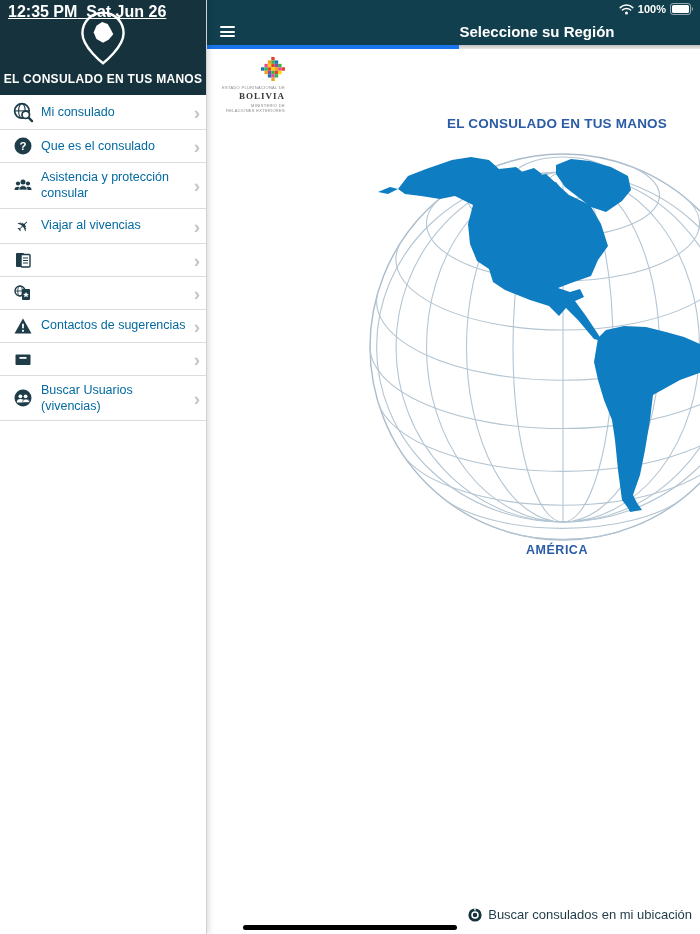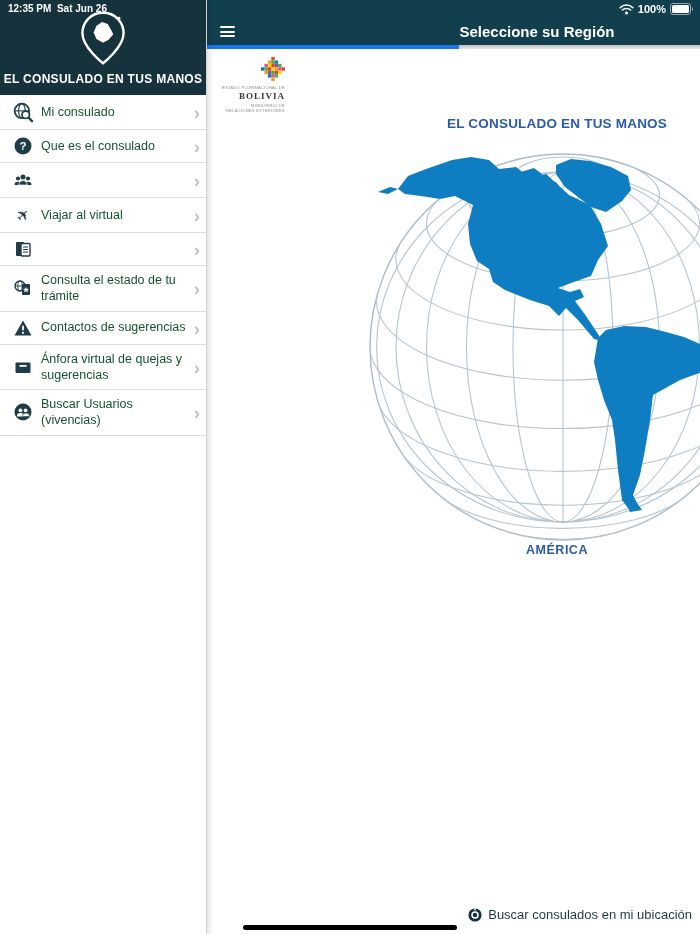--- a/index.html
+++ b/index.html
@@ -33,26 +33,26 @@
   .sidebar { position:absolute; left:0; top:0; width:207px; height:934px; background:#fff;
              border-right:1px solid #d2d2d2; box-shadow:2px 0 6px rgba(0,0,0,.14); }
   .side-header { width:100%; height:95px; background:#16333d; position:relative; text-align:center; }
   .side-header .pin { margin-top:9px; }
   .side-title { position:absolute; left:0; bottom:9px; width:100%; text-align:center;
                 color:#fff; font-size:12px; font-weight:bold; letter-spacing:.3px; }
   .menu { width:100%; }
   .menu-item { position:relative; display:flex; align-items:center; min-height:33px;
                padding:6px 20px 6px 8px; border-bottom:1px solid #dcdcdc; cursor:pointer; background:#fff; }
   .mi-icon { width:30px; min-width:30px; display:flex; justify-content:center; align-items:center; }
-  .mi-label { font-size:12.5px; color:#14532d; line-height:1.3; padding-left:3px; }
+  .mi-label { font-size:12.5px; color:#0369a1; line-height:1.3; padding-left:3px; }
   .chevron { position:absolute; right:6px; top:50%; transform:translateY(-50%);
              color:#c5c5c9; font-size:19px; font-weight:bold; line-height:1; }
 
   
-  .status-left { position:absolute; left:8px; top:3px; color:#fff; font-size:10px; font-weight:bold; }
+  .status-left { position:absolute; left:8px; top:3px; color:#fff; font-size:16px; font-weight:bold;text-decoration:underline; }
   .status-right { position:absolute; right:6px; top:3px; display:flex; align-items:center; gap:4px;
                   color:#fff; font-size:11px; font-weight:bold; }
 
   
   .locate-row { position:absolute; right:8px; bottom:12px; display:flex; align-items:center; gap:6px; cursor:pointer; }
   .locate-label { color:#1e3a46; font-size:13px; }
   .home-indicator { position:absolute; left:243px; bottom:4px; width:214px; height:5px;
                     background:#000; border-radius:3px; }
 </style>
 </head>
@@ -186,30 +186,31 @@
       <span class="mi-icon">
         <svg width="22" height="22" viewBox="0 0 22 22">
           <circle cx="6" cy="9.5" r="2.1" fill="#1e3d49"></circle>
           <circle cx="16" cy="9.5" r="2.1" fill="#1e3d49"></circle>
           <circle cx="11" cy="8" r="2.5" fill="#1e3d49"></circle>
           <path d="M2.5 16 a3.5 3.2 0 0 1 7 0 Z" fill="#1e3d49"></path>
           <path d="M12.5 16 a3.5 3.2 0 0 1 7 0 Z" fill="#1e3d49"></path>
           <path d="M6.8 16 a4.2 4.4 0 0 1 8.4 0 Z" fill="#1e3d49" stroke="#fff" stroke-width=".7"></path>
         </svg>
       </span>
+      <span class="mi-label">Asistencia y protección consular</span>
       <span class="chevron">›</span>
     </div>
 
     <div class="menu-item">
       <span class="mi-icon">
         <svg width="22" height="22" viewBox="0 0 22 22">
           <text x="11" y="16.5" text-anchor="middle" font-size="16" fill="#1e3d49" font-family="DejaVu Sans, sans-serif" transform="rotate(-45 11 11)">✈</text>
         </svg>
       </span>
-      <span class="mi-label">Viajar al virtual</span>
+      <span class="mi-label">Viajar al vivencias</span>
       <span class="chevron">›</span>
     </div>
 
     <div class="menu-item">
       <span class="mi-icon">
         <svg width="20" height="20" viewBox="0 0 20 20">
           <rect x="3" y="3" width="8" height="14" rx="1" fill="#1e3d49"></rect>
           <rect x="8" y="4.5" width="9" height="12.5" rx="1" fill="#fff" stroke="#1e3d49" stroke-width="1.4"></rect>
           <line x1="10" y1="8" x2="15" y2="8" stroke="#1e3d49" stroke-width="1"></line>
           <line x1="10" y1="10.5" x2="15" y2="10.5" stroke="#1e3d49" stroke-width="1"></line>
@@ -222,21 +223,20 @@
     <div class="menu-item">
       <span class="mi-icon">
         <svg width="20" height="20" viewBox="0 0 20 20">
           <circle cx="7" cy="8" r="5" fill="none" stroke="#1e3d49" stroke-width="1.4"></circle>
           <ellipse cx="7" cy="8" rx="2.2" ry="5" fill="none" stroke="#1e3d49" stroke-width=".9"></ellipse>
           <line x1="2" y1="8" x2="12" y2="8" stroke="#1e3d49" stroke-width=".9"></line>
           <rect x="9" y="6" width="8" height="11" rx="1" fill="#1e3d49"></rect>
           <path d="M13 9 l.9 1.8 2 .2 -1.5 1.3 .5 2 -1.9 -1.1 -1.9 1.1 .5 -2 -1.5 -1.3 2 -.2 Z" fill="#fff"></path>
         </svg>
       </span>
-      <span class="mi-label">Consulta el estado de tu trámite</span>
       <span class="chevron">›</span>
     </div>
 
     <div class="menu-item">
       <span class="mi-icon">
         <svg width="20" height="20" viewBox="0 0 20 20">
           <path d="M10 2.5 L18.5 17.5 L1.5 17.5 Z" fill="#1e3d49"></path>
           <rect x="9.1" y="7.5" width="1.8" height="5" rx=".9" fill="#fff"></rect>
           <circle cx="10" cy="14.8" r="1.1" fill="#fff"></circle>
         </svg>
@@ -245,21 +245,20 @@
       <span class="chevron">›</span>
     </div>
 
     <div class="menu-item">
       <span class="mi-icon">
         <svg width="20" height="20" viewBox="0 0 20 20">
           <rect x="2.5" y="5.5" width="15" height="10.5" rx="1" fill="#1e3d49"></rect>
           <rect x="6.5" y="8" width="7" height="1.8" fill="#fff"></rect>
         </svg>
       </span>
-      <span class="mi-label">Ánfora virtual de quejas y sugerencias</span>
       <span class="chevron">›</span>
     </div>
 
     <div class="menu-item">
       <span class="mi-icon">
         <svg width="20" height="20" viewBox="0 0 20 20">
           <circle cx="10" cy="10" r="8.5" fill="#1e3d49"></circle>
           <circle cx="7.4" cy="8.3" r="1.9" fill="#fff"></circle>
           <circle cx="12.6" cy="8.3" r="1.9" fill="#fff"></circle>
           <path d="M3.8 14.5 a3.6 3.4 0 0 1 7.2 0 Z" fill="#fff"></path>

